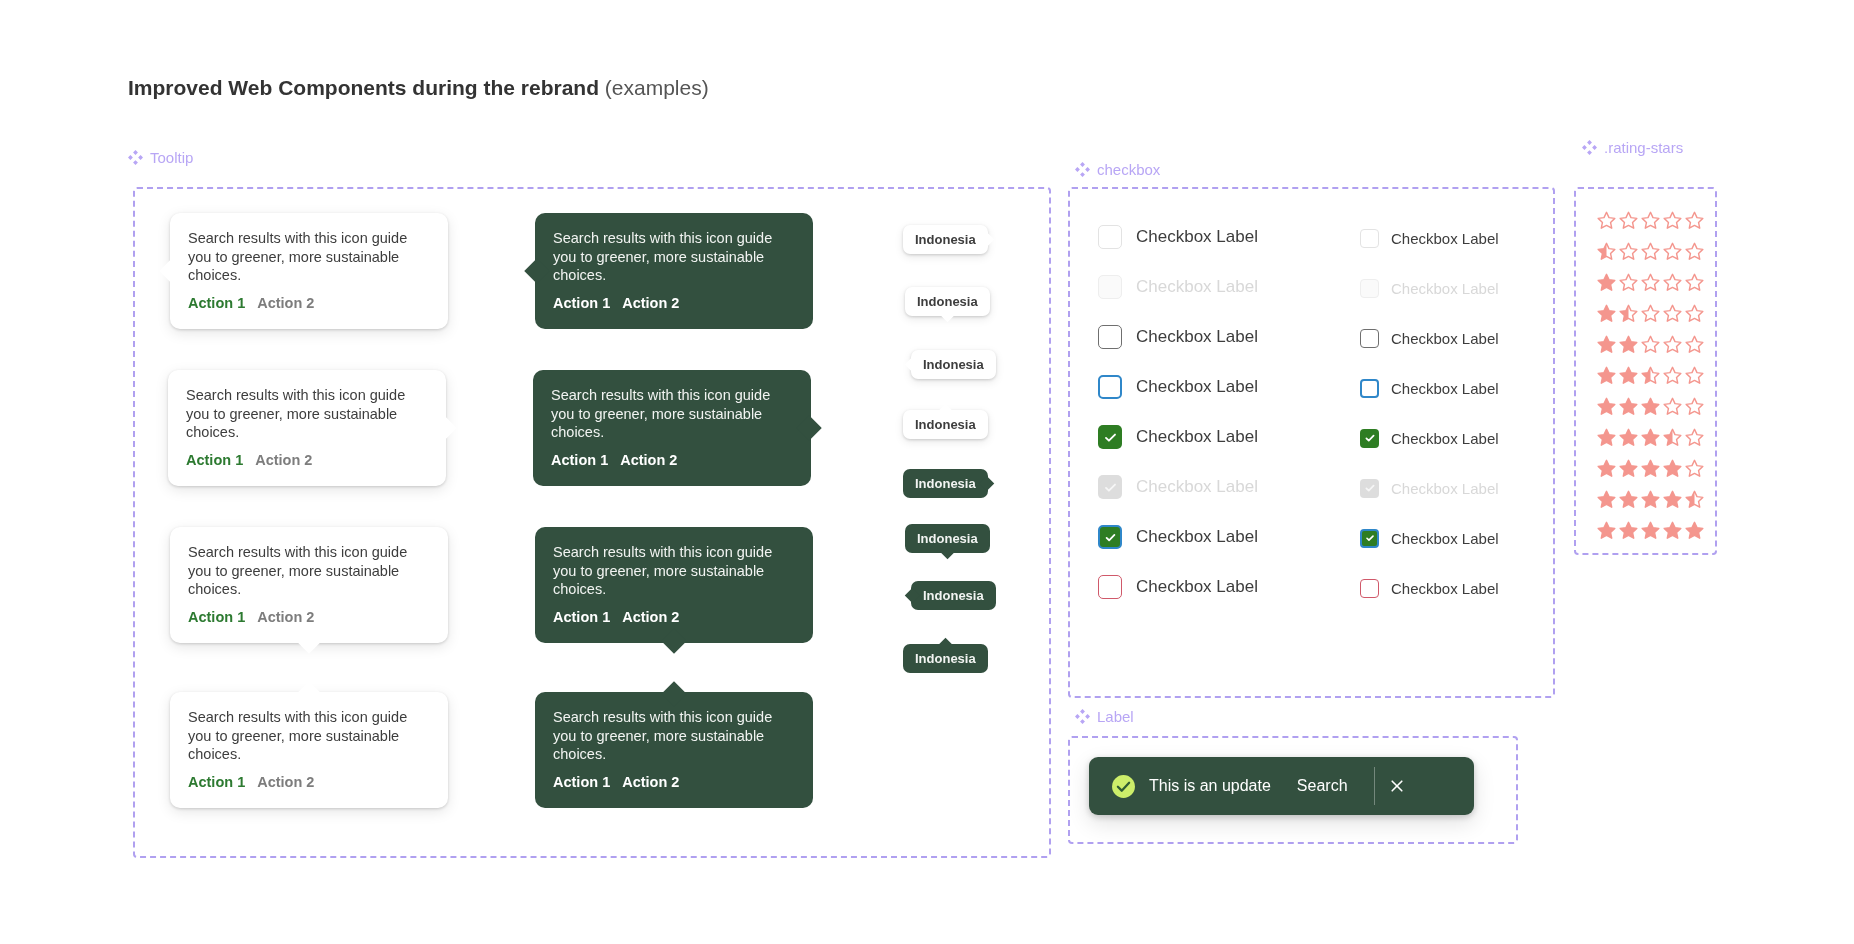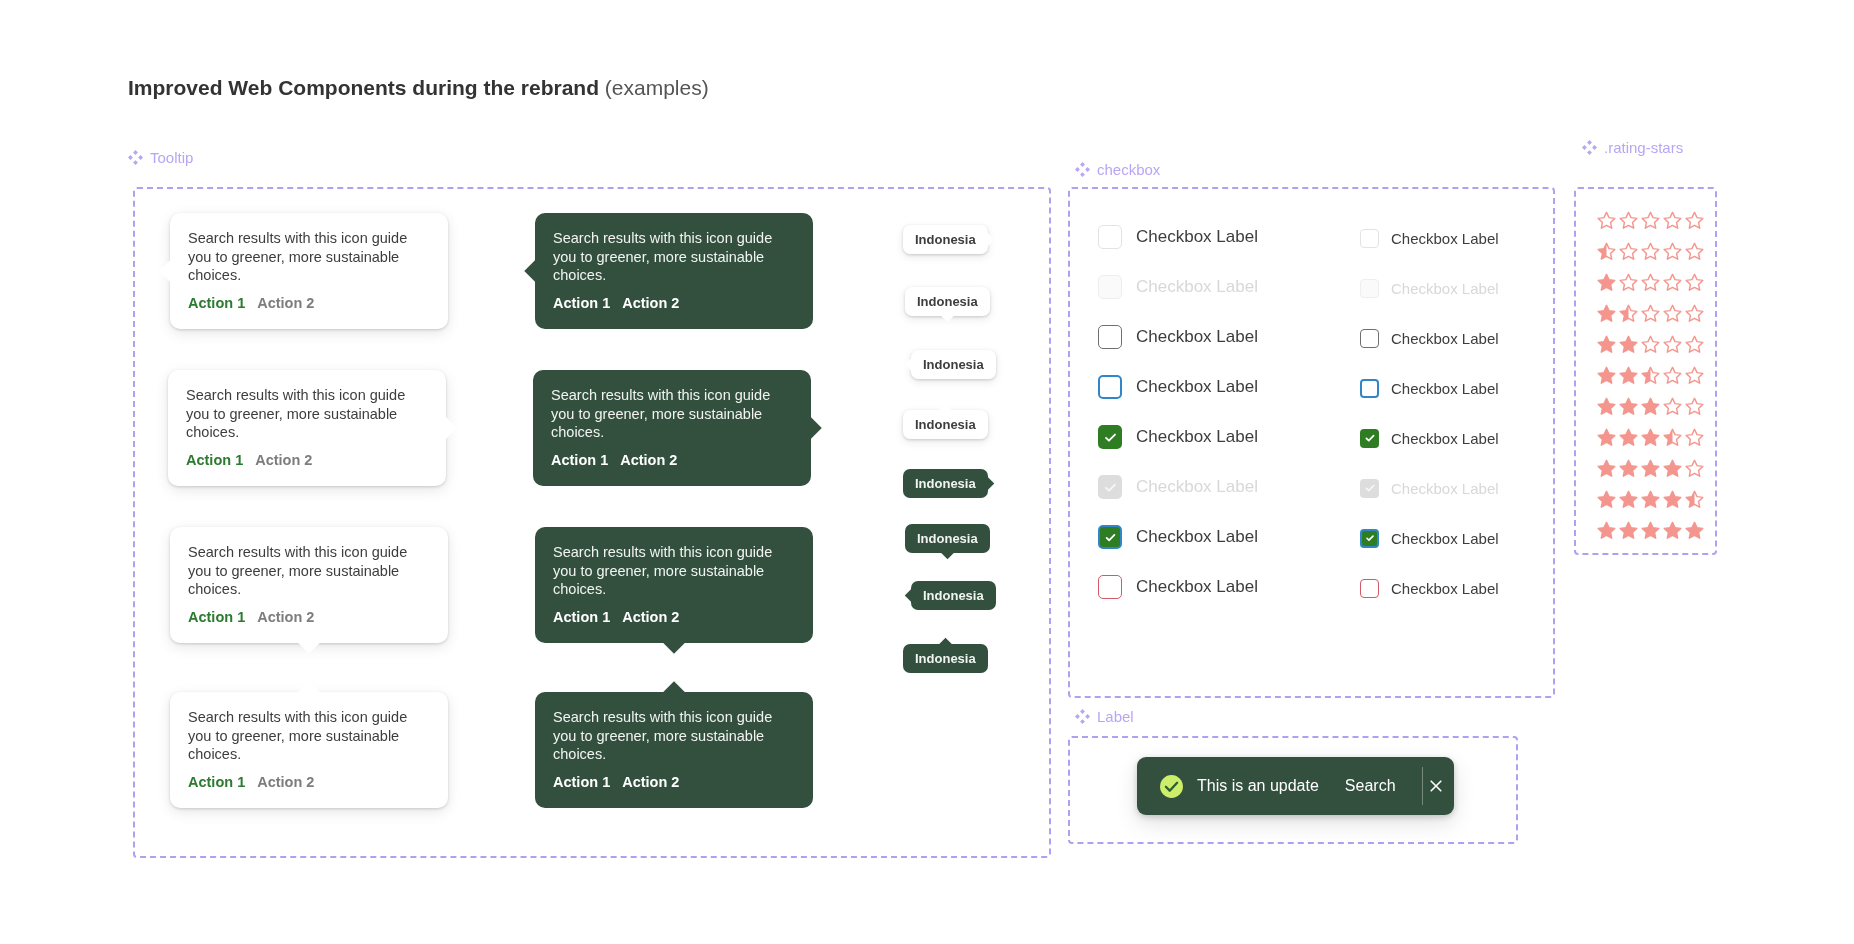--- a/index.html
+++ b/index.html
@@ -587,21 +587,21 @@
     </div>
 
   <div class="sect-label" style="left:1075px; top:708px;">
     <svg class="diamond-icon" viewBox="0 0 16 16">
       <path d="M8 0 L10.6 2.6 L8 5.2 L5.4 2.6 Z M13.4 5.4 L16 8 L13.4 10.6 L10.8 8 Z M2.6 5.4 L5.2 8 L2.6 10.6 L0 8 Z M8 10.8 L10.6 13.4 L8 16 L5.4 13.4 Z" fill="#b8a6f5"></path>
     </svg>
     <span>Label</span>
   </div>
   <div class="dashed-box" style="left:1068px; top:736px; width:450px; height:108px;"></div>
 
-  <div class="toast" style="left:1089px; top:757px; width:317px;margin-left:48px;">
+  <div class="toast" style="left:1089px; top:757px; width:385px;">
     <svg class="check-circle" viewBox="0 0 24 24">
       <circle cx="12" cy="12" r="11" fill="#cdee6a"></circle>
       <path d="M6.6 12.3 L10.3 16 L17.4 8.4" stroke="#2f5d33" stroke-width="2.2" fill="none" stroke-linecap="round" stroke-linejoin="round"></path>
     </svg>
     <span class="msg">This is an update</span>
     <span class="action">Search</span>
     <span class="vdiv"></span>
     <span class="close">
       <svg width="16" height="16" viewBox="0 0 16 16">
         <path d="M3.2 3.2 L12.8 12.8 M12.8 3.2 L3.2 12.8" stroke="#ffffff" stroke-width="1.6" stroke-linecap="round"></path>

